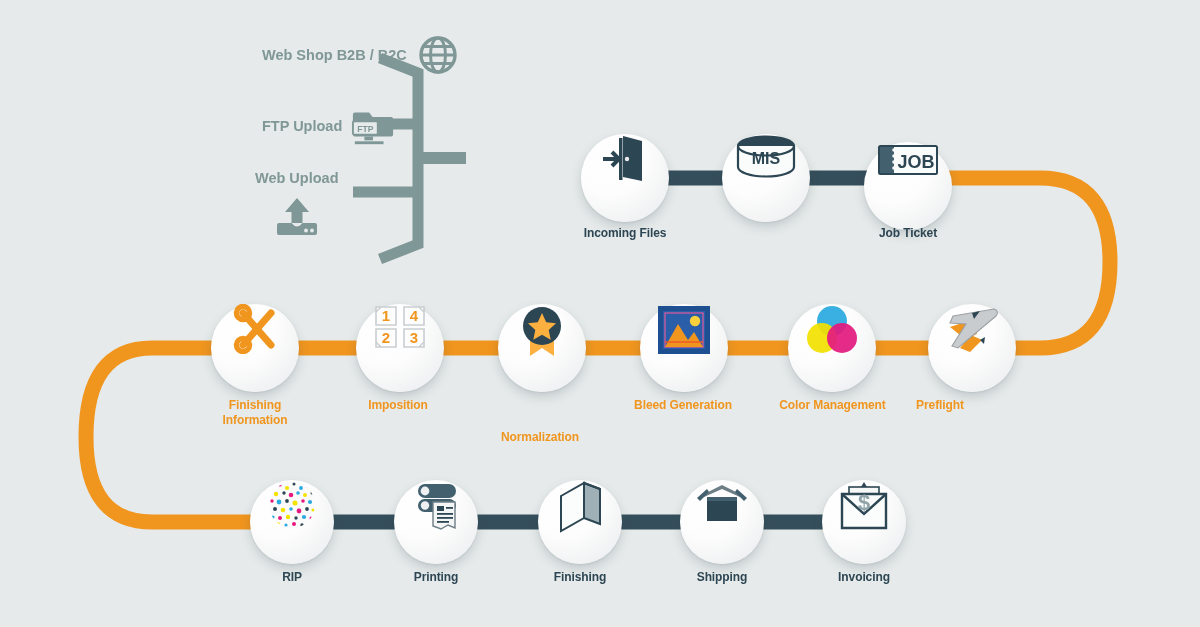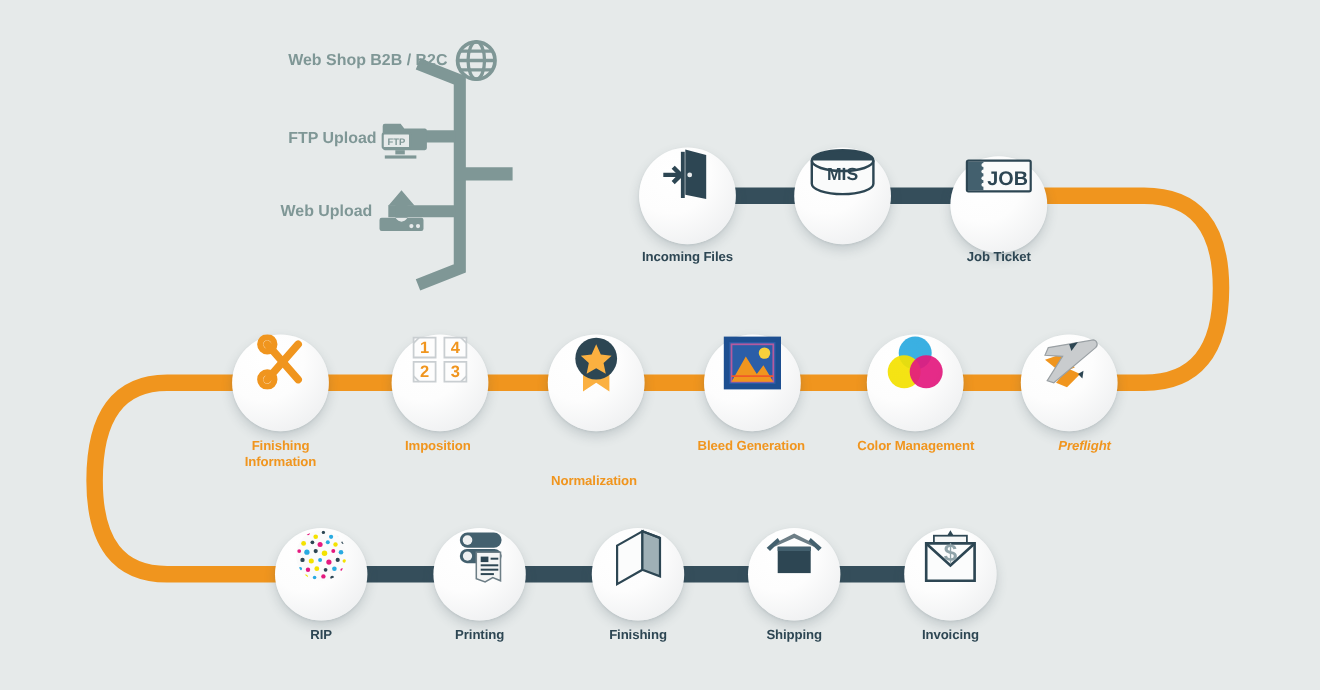--- a/index.html
+++ b/index.html
@@ -28,21 +28,21 @@
     position: absolute; z-index: 4;
     text-align: center;
     font-size: 12px; font-weight: bold;
     line-height: 1.25;
     letter-spacing: -0.1px;
     white-space: pre-line;
   }
   .nlabel.dark { color: #2d4653; }
   .nlabel.orange { color: #f0951e; }
 
-  .src { position: absolute; z-index: 3; display: flex; align-items: center; gap: 4px; }
+  .src { position: absolute; z-index: 3; display: flex; align-items: center; gap: 9px; }
   .src .slabel {
     font-size: 14.5px; font-weight: bold; color: #7f9796;
     white-space: nowrap; text-align: right;
   }
   .src .sicon { width: 44px; height: 44px; display: flex; align-items: center; justify-content: center; }
 </style>
 </head>
 <body>
 
 <div id="stage">
@@ -120,21 +120,21 @@
       <svg width="46" height="42" viewBox="0 0 46 42">
         <path d="M4 7 h15 l3.5 4.5 H42 a2 2 0 0 1 2 2 V30 a2 2 0 0 1 -2 2 H4 a2 2 0 0 1 -2 -2 V9 a2 2 0 0 1 2 -2z" fill="#7f9796"></path>
         <rect x="2" y="16" width="26" height="14" rx="1.5" fill="#e6eaea" stroke="#7f9796" stroke-width="2"></rect>
         <text x="15" y="27" font-family="Liberation Sans, sans-serif" font-size="9" font-weight="bold" fill="#7f9796" text-anchor="middle">FTP</text>
         <rect x="14" y="32" width="9" height="4" fill="#7f9796"></rect>
         <rect x="4" y="37" width="30" height="3" fill="#7f9796"></rect>
       </svg>
     </div>
   </div>
 
-  <div class="src" style="left:255px; top:170px;">
+  <div class="src" style="left:255px; top:170px;flex-direction:column;">
     <div class="slabel">Web Upload</div>
     <div class="sicon">
       <svg width="44" height="44" viewBox="0 0 44 44">
         <path d="M22 3 L34 17 H27.5 V28 H16.5 V17 H10 Z" fill="#7f9796"></path>
         <path d="M4 28 h12.5 q5.5 7 11 0 H40 a2 2 0 0 1 2 2 v8 a2 2 0 0 1 -2 2 H4 a2 2 0 0 1 -2 -2 v-8 a2 2 0 0 1 2 -2z" fill="#7f9796"></path>
         <circle cx="31" cy="35.5" r="1.9" fill="#e6eaea"></circle>
         <circle cx="37" cy="35.5" r="1.9" fill="#e6eaea"></circle>
       </svg>
     </div>
   </div>
@@ -265,21 +265,21 @@
       <svg width="56" height="52" viewBox="0 0 56 52">
         <path d="M6 23 L24 17 L33 30 L21 35 Z" fill="#f0951e"></path>
         <path d="M16 44 L27 31 L38 36 L26 48 Z" fill="#f0951e"></path>
         <path d="M9 12 L50 5 a4 4 0 0 1 2 7 L14 44 L8 42 L22 20 L6 19 Z" fill="#c9ccce"></path>
         <path d="M9 12 L50 5 a4 4 0 0 1 2 7 L14 44 L8 42 L22 20 L6 19 Z" fill="none" stroke="#9aa0a4" stroke-width="1.1"></path>
         <path d="M28 9 L36 7 L30 15 Z" fill="#2d4653"></path>
         <path d="M36 36 L41 33 L40 40 Z" fill="#2d4653"></path>
       </svg>
     </span>
   </div>
-  <div class="nlabel orange" style="left:926px; top:398px; width:120px;font-style:italic;">Preflight</div>
+  <div class="nlabel orange" style="left:880px; top:398px; width:120px;">Preflight</div>
 
   <div class="node sm" style="left:250px; top:480px;">
     <span>
       <svg width="50" height="50" viewBox="0 0 50 50">
         <defs>
           <clipPath id="ripclip">
               <circle cx="25" cy="25" r="23"></circle>
             </clipPath>
         </defs>
         <g clip-path="url(#ripclip)">

